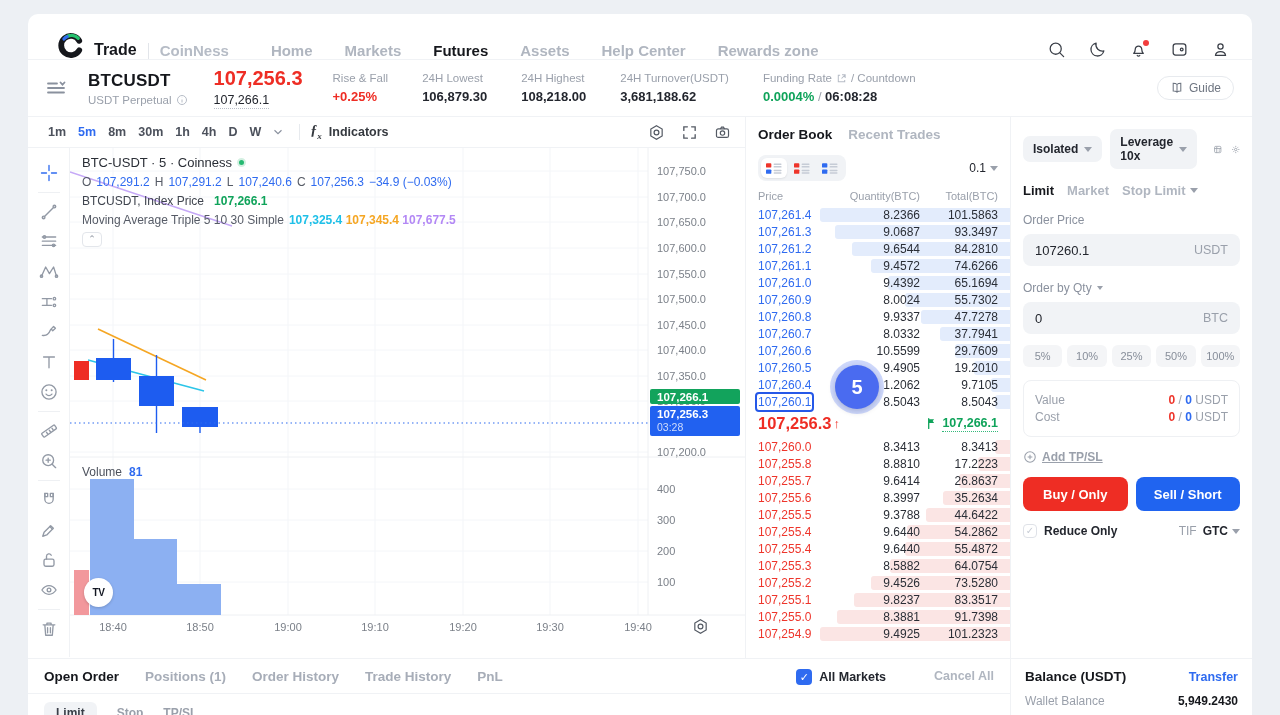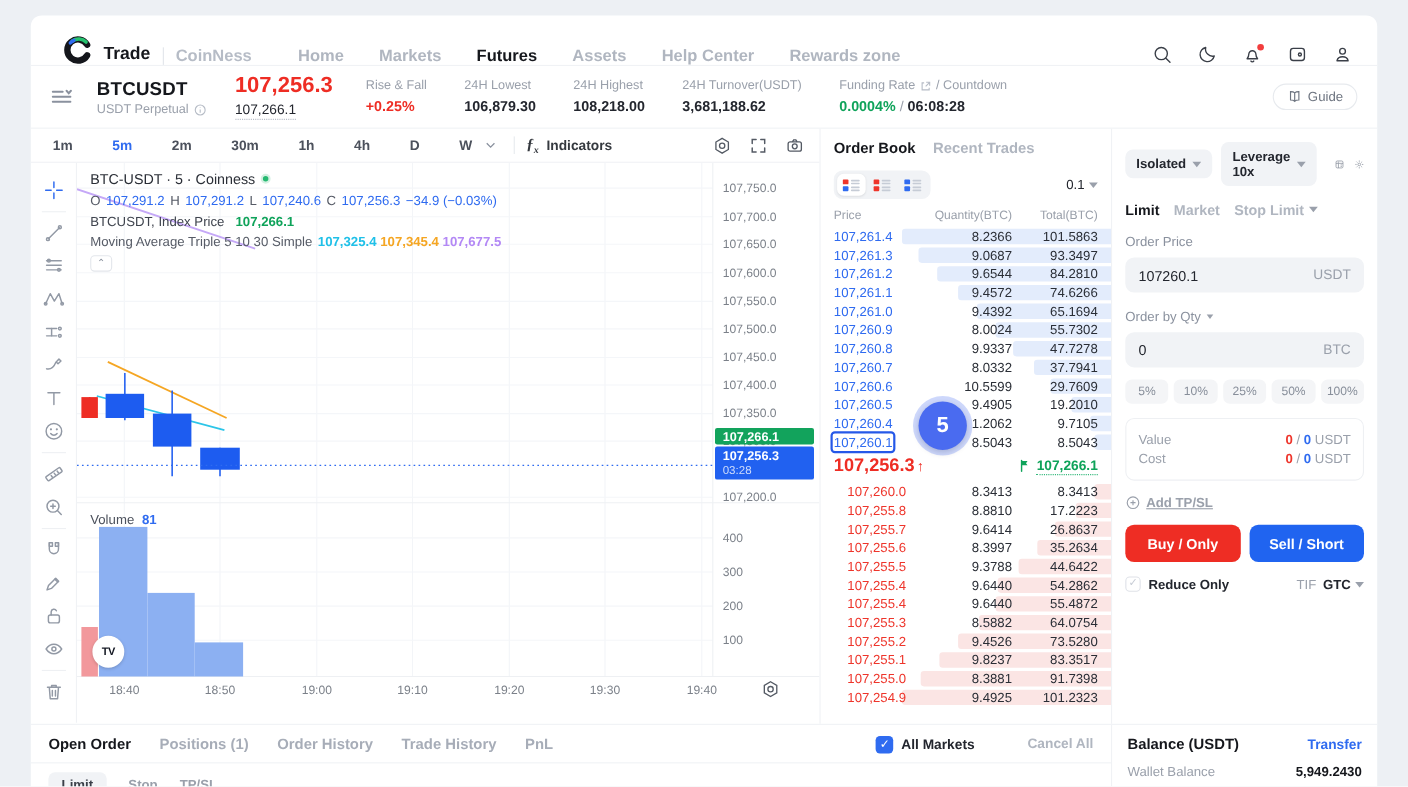--- a/index.html
+++ b/index.html
@@ -83,21 +83,21 @@
   .ob-mode.active { background:#fff; box-shadow:0 1px 2px rgba(0,0,0,.08); }
   .ob-prec { margin-left:auto; font-size:12px; color:#23262e; display:flex; align-items:center; gap:4px; cursor:pointer; }
   .caret { width:0; height:0; border-left:4px solid transparent; border-right:4px solid transparent; border-top:5px solid #9aa0ab; display:inline-block; }
   .ob-head { display:flex; padding:2px 12px 4px; font-size:11px; color:#9aa0ab; }
   .ob-head .h1 { width:78px; } .ob-head .h2 { flex:1; text-align:right; } .ob-head .h3 { width:78px; text-align:right; }
   .ob-row { position:relative; display:flex; align-items:center; height:17px; padding:0 12px; font-size:12px; cursor:pointer; }
   .ob-row .depth { position:absolute; right:0; top:1.5px; height:14px; border-radius:3px 0 0 3px; }
   .ob-row.ask .depth { background:#e3ecfc; }
   .ob-row.bid .depth { background:#fbe5e4; }
   .ob-row .c1 { width:78px; position:relative; z-index:1; }
-  .ob-row.ask .c1 { color:#2f6bf0; } .ob-row.bid .c1 { color:#ee352b;text-align:center; }
+  .ob-row.ask .c1 { color:#2f6bf0; } .ob-row.bid .c1 { color:#ee352b; }
   .ob-row .c2 { flex:1; text-align:right; color:#2a2e36; z-index:1; }
   .ob-row .c3 { width:78px; text-align:right; color:#2a2e36; z-index:1; }
   .sel .c1 span { outline:2px solid #2558e8; outline-offset:1px; border-radius:1px; }
   .ob-mid { display:flex; align-items:center; padding:4px 12px 5px; }
   .ob-mid .px { font-size:16.5px; font-weight:bold; color:#ee2d24; }
   .ob-mid .arrow { color:#ee2d24; font-size:13px; font-weight:bold; margin-left:2px; }
   .ob-mid .idx { margin-left:auto; display:flex; align-items:center; gap:3px; font-size:12.5px; font-weight:bold; color:#0fa35a; }
   .ob-mid .idx i { font-style:normal; border-bottom:1.5px dotted #35b97c; padding-bottom:1px; }
   .ob-mid .flag { width:13px; height:13px; }
 
@@ -272,24 +272,24 @@
           <path d="M12 6c-1.5-1.6-3.8-2-6.5-2v13c2.7 0 5 .4 6.5 2 1.5-1.6 3.8-2 6.5-2V4c-2.7 0-5 .4-6.5 2zM12 6v13"></path>
         </svg>
       <span>Guide</span>
     </div>
   </div>
 
   <div class="main">
 
     <div class="chart-panel">
       <div class="chart-toolbar">
-        <div id="tf-row" style="display:flex;align-items:flex-end;gap:24px;">
+        <div id="tf-row" style="display:flex;align-items:flex-end;">
             <span class="tf">1m</span>
             <span class="tf active">5m</span>
-            <span class="tf">2m</span>
+            <span class="tf">8m</span>
             <span class="tf">30m</span>
             <span class="tf">1h</span>
             <span class="tf">4h</span>
             <span class="tf">D</span>
             <span class="tf">W</span>
           </div>
         <div class="tb-chev">
           <svg viewBox="0 0 24 24" fill="none" stroke="currentColor" stroke-width="2">
               <path d="M6 9l6 6 6-6"></path>
             </svg>

